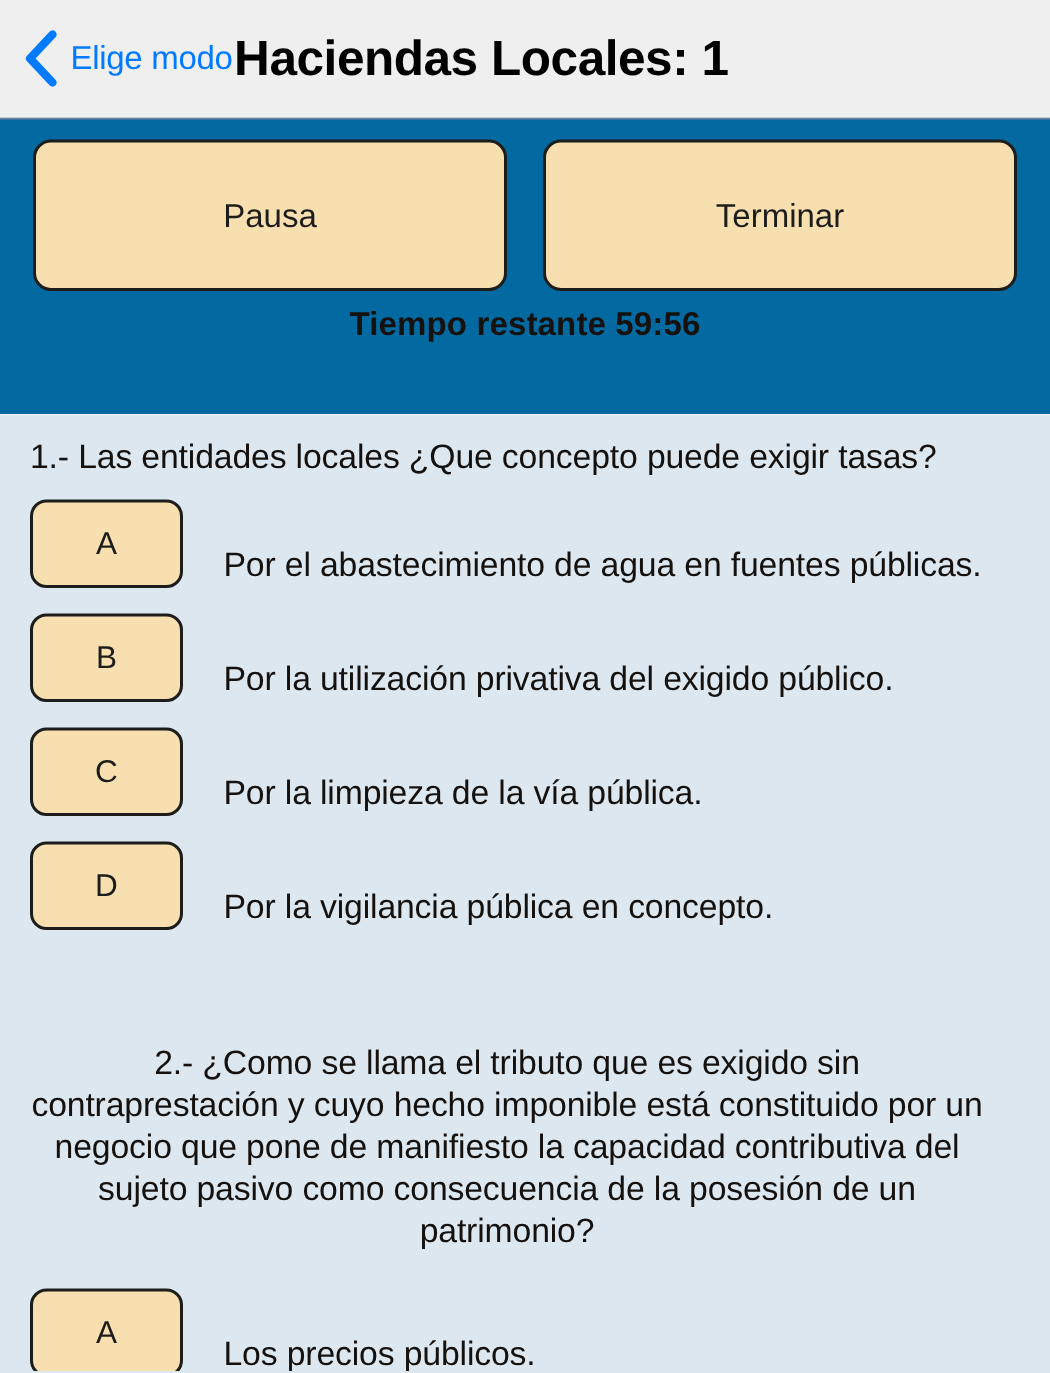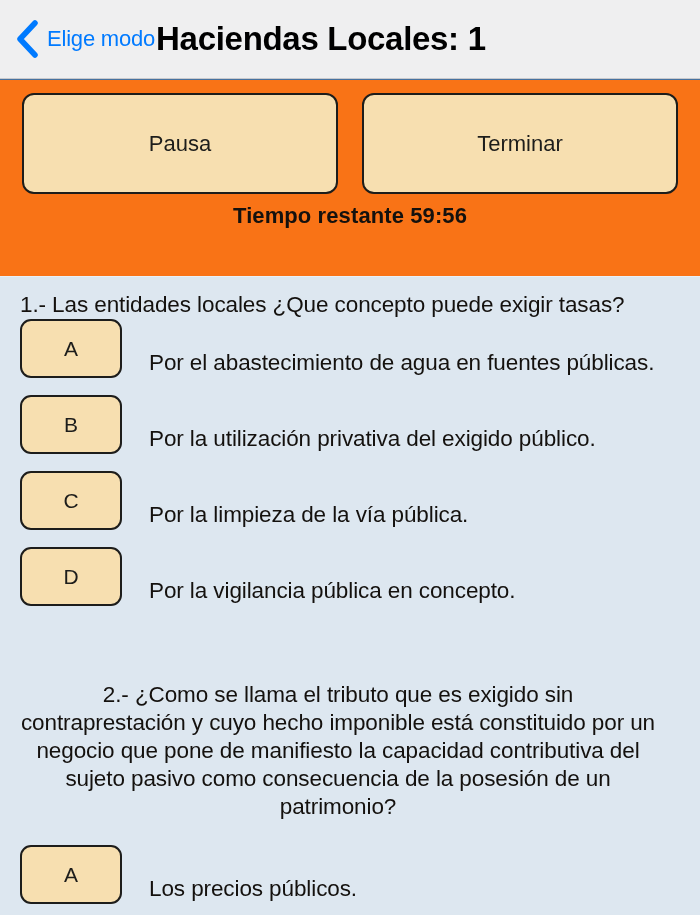--- a/index.html
+++ b/index.html
@@ -60,21 +60,21 @@
     font-weight: bold;
     letter-spacing: -0.3px;
     margin-left: 1px;
     white-space: nowrap;
   }
 
   
   .control-bar {
     position: relative;
     height: 197px;
-    background: #f97316;
+    background: #0369a1;
     border-top: 1px solid #46719f;
   }
 
   .control-buttons {
     position: absolute;
     top: 13px;
     left: 22px;
     right: 22px;
     height: 101px;
     display: flex;
@@ -125,20 +125,21 @@
   .question-block.second {
     padding-top: 58px;
   }
 
   .question-text {
     font-size: 22.5px;
     line-height: 28px;
     color: #14110e;
     letter-spacing: -0.1px;
     padding-right: 42px;
+    margin-bottom: 14px;
   }
 
   .question-block.second .question-text {
     padding-right: 24px;
     margin-bottom: 24px;
     text-align: center;
   }
 
   .answer-row {
     display: flex;

